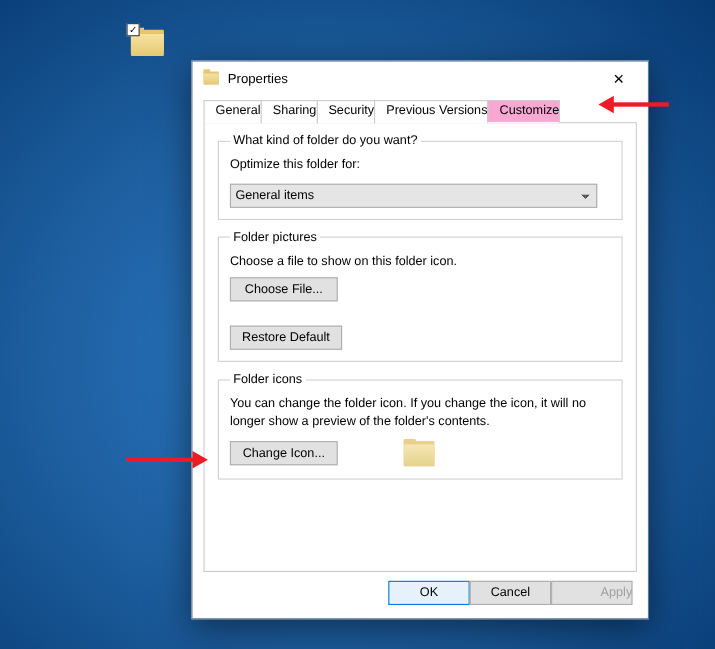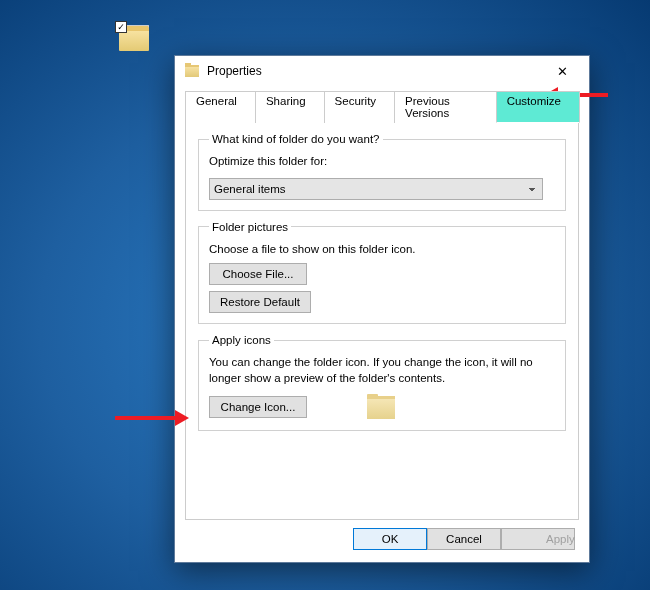--- a/index.html
+++ b/index.html
@@ -38,25 +38,25 @@
     .titlebar-icon .tb-back { position:absolute; left:0; top:1px; width:14px; height:10px; background:#e6c775; }
     .titlebar-icon .tb-tab { position:absolute; left:0; top:-1px; width:6px; height:4px; background:#e6c775; }
     .titlebar-icon .tb-front { position:absolute; left:0; top:3px; width:14px; height:10px; background:linear-gradient(#f6e1a2,#e2c878); }
     .titlebar-title { font-size:12px; color:#000; }
     .titlebar-spacer { flex:1; }
     .close-btn { width:45px; height:28px; display:flex; align-items:center; justify-content:center; font-size:13px; color:#000; }
 
     
     .tab-strip { margin: 4px 10px 0 10px; display:flex; border-bottom:1px solid #ccc; position:relative; }
     .tab {
-      padding: 3px 18px 4px 10px; font-size:11.5px; color:#000;
+      padding: 3px 0 4px 10px; font-size:11.5px; color:#000;
       border:1px solid #ccc; border-bottom:none; margin-right:-1px; background:#fff;
       position:relative; top:1px;
     }
-    .tab.active { background:#5eead4; border-bottom:1px solid #fff; z-index:2; }
+    .tab.active { background:#f9a8d4; border-bottom:1px solid #fff; z-index:2; }
     .tab.inactive { background:#fff; top:1px; }
 
     
     .panel { flex:1; margin: 0 10px 8px 10px; border:1px solid #ccc; border-top:none; padding: 10px 12px 8px 12px; }
 
     fieldset.groupbox {
       border:1px solid #d0d0d0; padding: 6px 22px 10px 10px; margin-bottom: 10px;
       font-size:11.5px; color:#000;
     }
     fieldset.groupbox legend { padding: 0 3px; font-size:11.5px; }
@@ -70,21 +70,21 @@
       background-size: 4px 4px, 4px 4px; background-repeat:no-repeat;
       margin-top:5px;
     }
     label.checkbox { display:flex; align-items:center; gap:5px; margin-top:6px; font-size:11.5px; }
     label.checkbox input { width:13px; height:13px; }
 
     button.win-btn {
       height:22px; min-width:98px; padding:0 10px; font-size:11.5px;
       background:#e1e1e1; border:1px solid #adadad; color:#000;
     }
-    .btn-stack { display:flex; flex-direction:column; gap:6px; align-items:flex-start; margin-top:6px; }
+    .btn-stack { display:flex; flex-direction:column; gap:22px; align-items:flex-start; margin-top:6px; }
 
     .folder-preview { position:relative; width:30px; height:26px; display:inline-block; }
     .folder-preview .fp-back { position:absolute; left:0; top:2px; width:28px; height:20px; background:#e8d08a; }
     .folder-preview .fp-tab { position:absolute; left:0; top:0; width:11px; height:5px; background:#e8d08a; border-radius:1px 1px 0 0;}
     .folder-preview .fp-front { position:absolute; left:0; top:5px; width:28px; height:20px; background:linear-gradient(#f5e6b5,#e6d28d); }
     .icon-row { display:flex; align-items:center; gap:60px; margin-top:8px; }
 
     
     .dialog-buttons { display:flex; justify-content:flex-end; gap:0; padding: 0 14px 12px 0; }
     .dialog-buttons button { height:22px; width:74px; font-size:11.5px;
@@ -152,21 +152,21 @@
     <fieldset class="groupbox">
       <legend>Folder pictures</legend>
       <div class="line">Choose a file to show on this folder icon.</div>
       <div class="btn-stack">
         <button class="win-btn">Choose File...</button>
         <button class="win-btn">Restore Default</button>
       </div>
     </fieldset>
 
     <fieldset class="groupbox">
-      <legend>Apply icons</legend>
+      <legend>Folder icons</legend>
       <div class="line">You can change the folder icon. If you change the icon, it will no longer show a preview of the folder's contents.</div>
       <div class="icon-row">
         <button class="win-btn">Change Icon...</button>
         <div class="folder-preview">
           <div class="fp-tab"></div>
             <div class="fp-back"></div>
             <div class="fp-front"></div>
         </div>
       </div>
     </fieldset>

